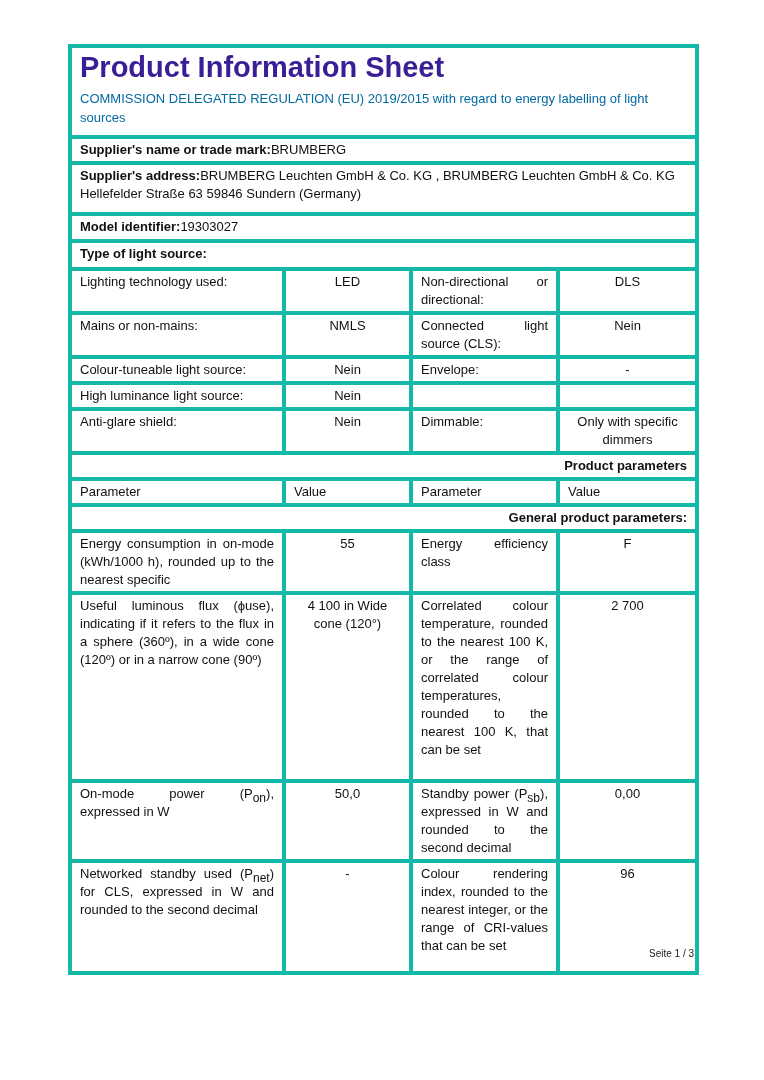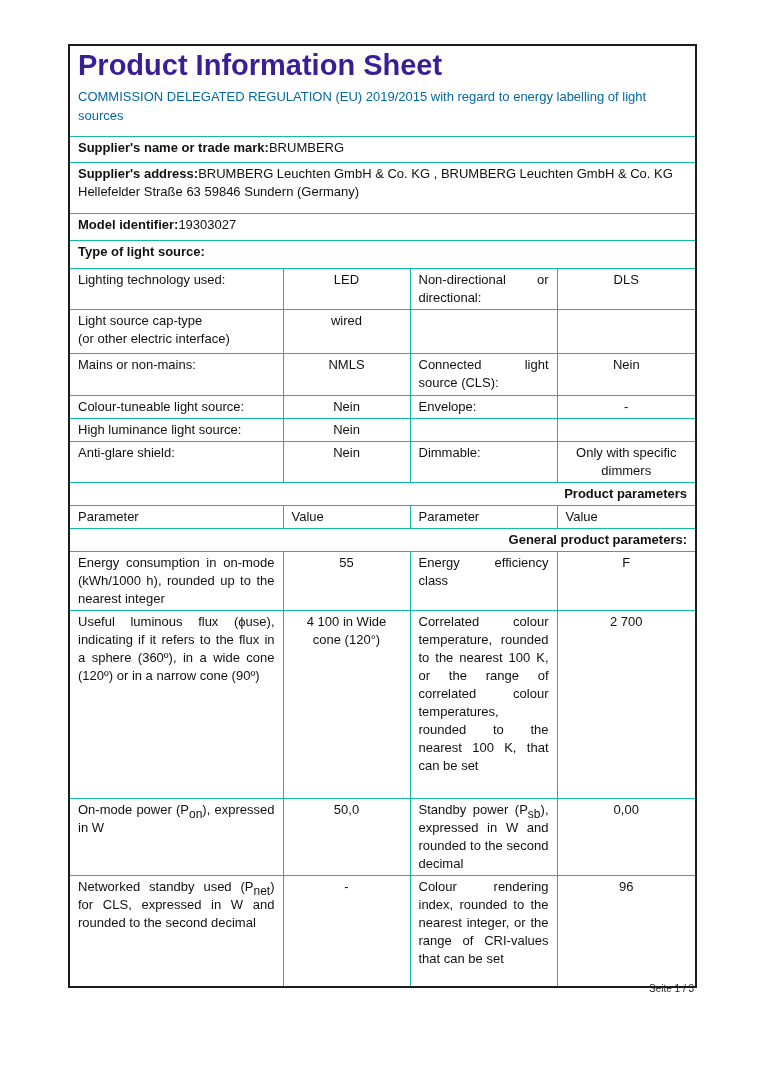--- a/index.html
+++ b/index.html
@@ -17,21 +17,21 @@
   }
   table.main {
     position: absolute;
     left: 68px; top: 44px;
     width: 627px;
     border-collapse: collapse;
     table-layout: fixed;
     border: 2px solid #1c1c1c;
   }
   table.main td {
-    border: 1px solid #14b8a6;
+    border: 4px solid #14b8a6;
     vertical-align: top;
     padding: 2px 8px 2px 8px;
     font-size: 13px;
     line-height: 18px;
     overflow: hidden;
   }
   
   td.doc-head { padding: 6px 8px 6px 8px; }
   .doc-title {
     font-size: 29px;
@@ -55,21 +55,21 @@
   td.pre { white-space: pre-line; }
   td.section {
     text-align: right;
     font-weight: bold;
     padding: 1px 8px;
   }
   td.hdr { font-weight: normal; }
   sub { font-size: 12px; line-height: 0; }
   .footer {
     position: absolute;
-    top: 983px;
+    top: 948px;
     right: 70px;
     font-size: 10px;
     color: #222222;
   }
 </style>
 </head>
 <body>
 
 <div class="page">
 
@@ -112,27 +112,20 @@
         <span class="lbl">Type of light source:</span>
       </td>
     </tr>
 
     <tr style="height:41px">
       <td class="p">Lighting technology used:</td>
       <td class="v">LED</td>
       <td class="p">Non-directional or directional:</td>
       <td class="v">DLS</td>
     </tr>
-    <tr style="height:44px">
-      <td class="p pre">Light source cap-type
-(or other electric interface)</td>
-      <td class="v">wired</td>
-      <td class="p"></td>
-      <td class="v"></td>
-    </tr>
     <tr style="height:42px">
       <td class="p">Mains or non-mains:</td>
       <td class="v">NMLS</td>
       <td class="p">Connected light source (CLS):</td>
       <td class="v">Nein</td>
     </tr>
     <tr style="height:21px">
       <td class="p">Colour-tuneable light source:</td>
       <td class="v">Nein</td>
       <td class="p">Envelope:</td>
@@ -160,21 +153,21 @@
       <td class="hdr">Value</td>
       <td class="hdr">Parameter</td>
       <td class="hdr">Value</td>
     </tr>
 
     <tr style="height:21px">
       <td colspan="4" class="section">General product parameters:</td>
     </tr>
 
     <tr style="height:59px">
-      <td class="p">Energy consumption in on-mode (kWh/1000 h), rounded up to the nearest integer</td>
+      <td class="p">Energy consumption in on-mode (kWh/1000 h), rounded up to the nearest specific</td>
       <td class="v">55</td>
       <td class="p">Energy efficiency class</td>
       <td class="v">F</td>
     </tr>
     <tr style="height:188px">
       <td class="p">Useful luminous flux (ϕuse), indicating if it refers to the flux in a sphere (360º), in a wide cone (120º) or in a narrow cone (90º)</td>
       <td class="v">4 100 in Wide cone (120°)</td>
       <td class="p">Correlated colour temperature, rounded to the nearest 100 K, or the range of correlated colour temperatures, rounded to the nearest 100 K, that can be set</td>
       <td class="v">2 700</td>
     </tr>

